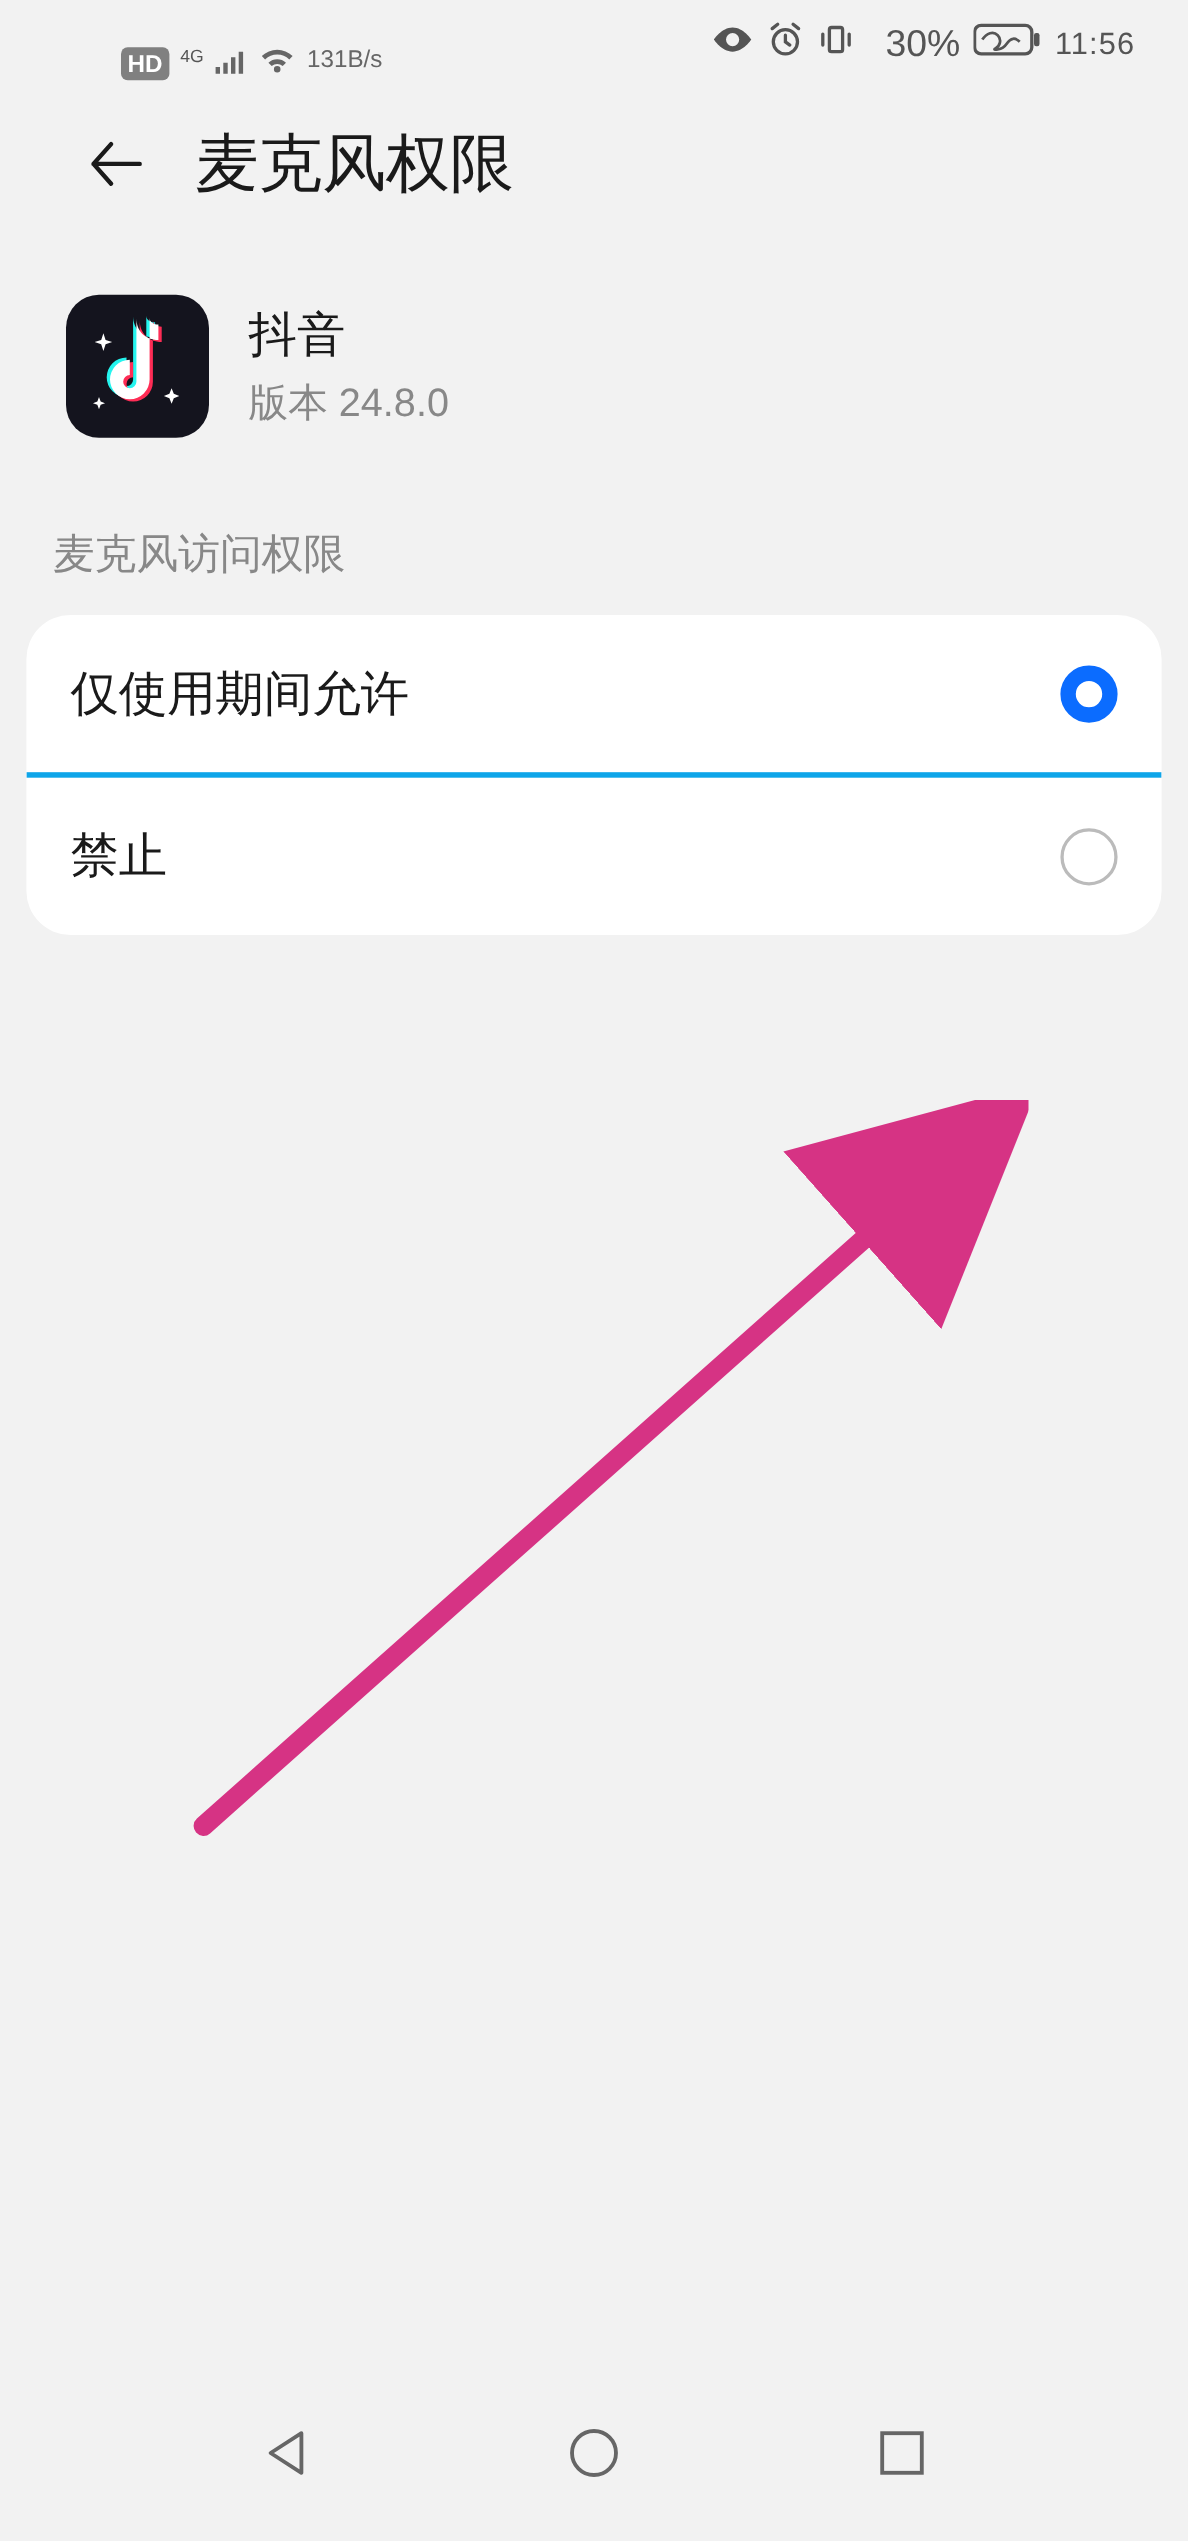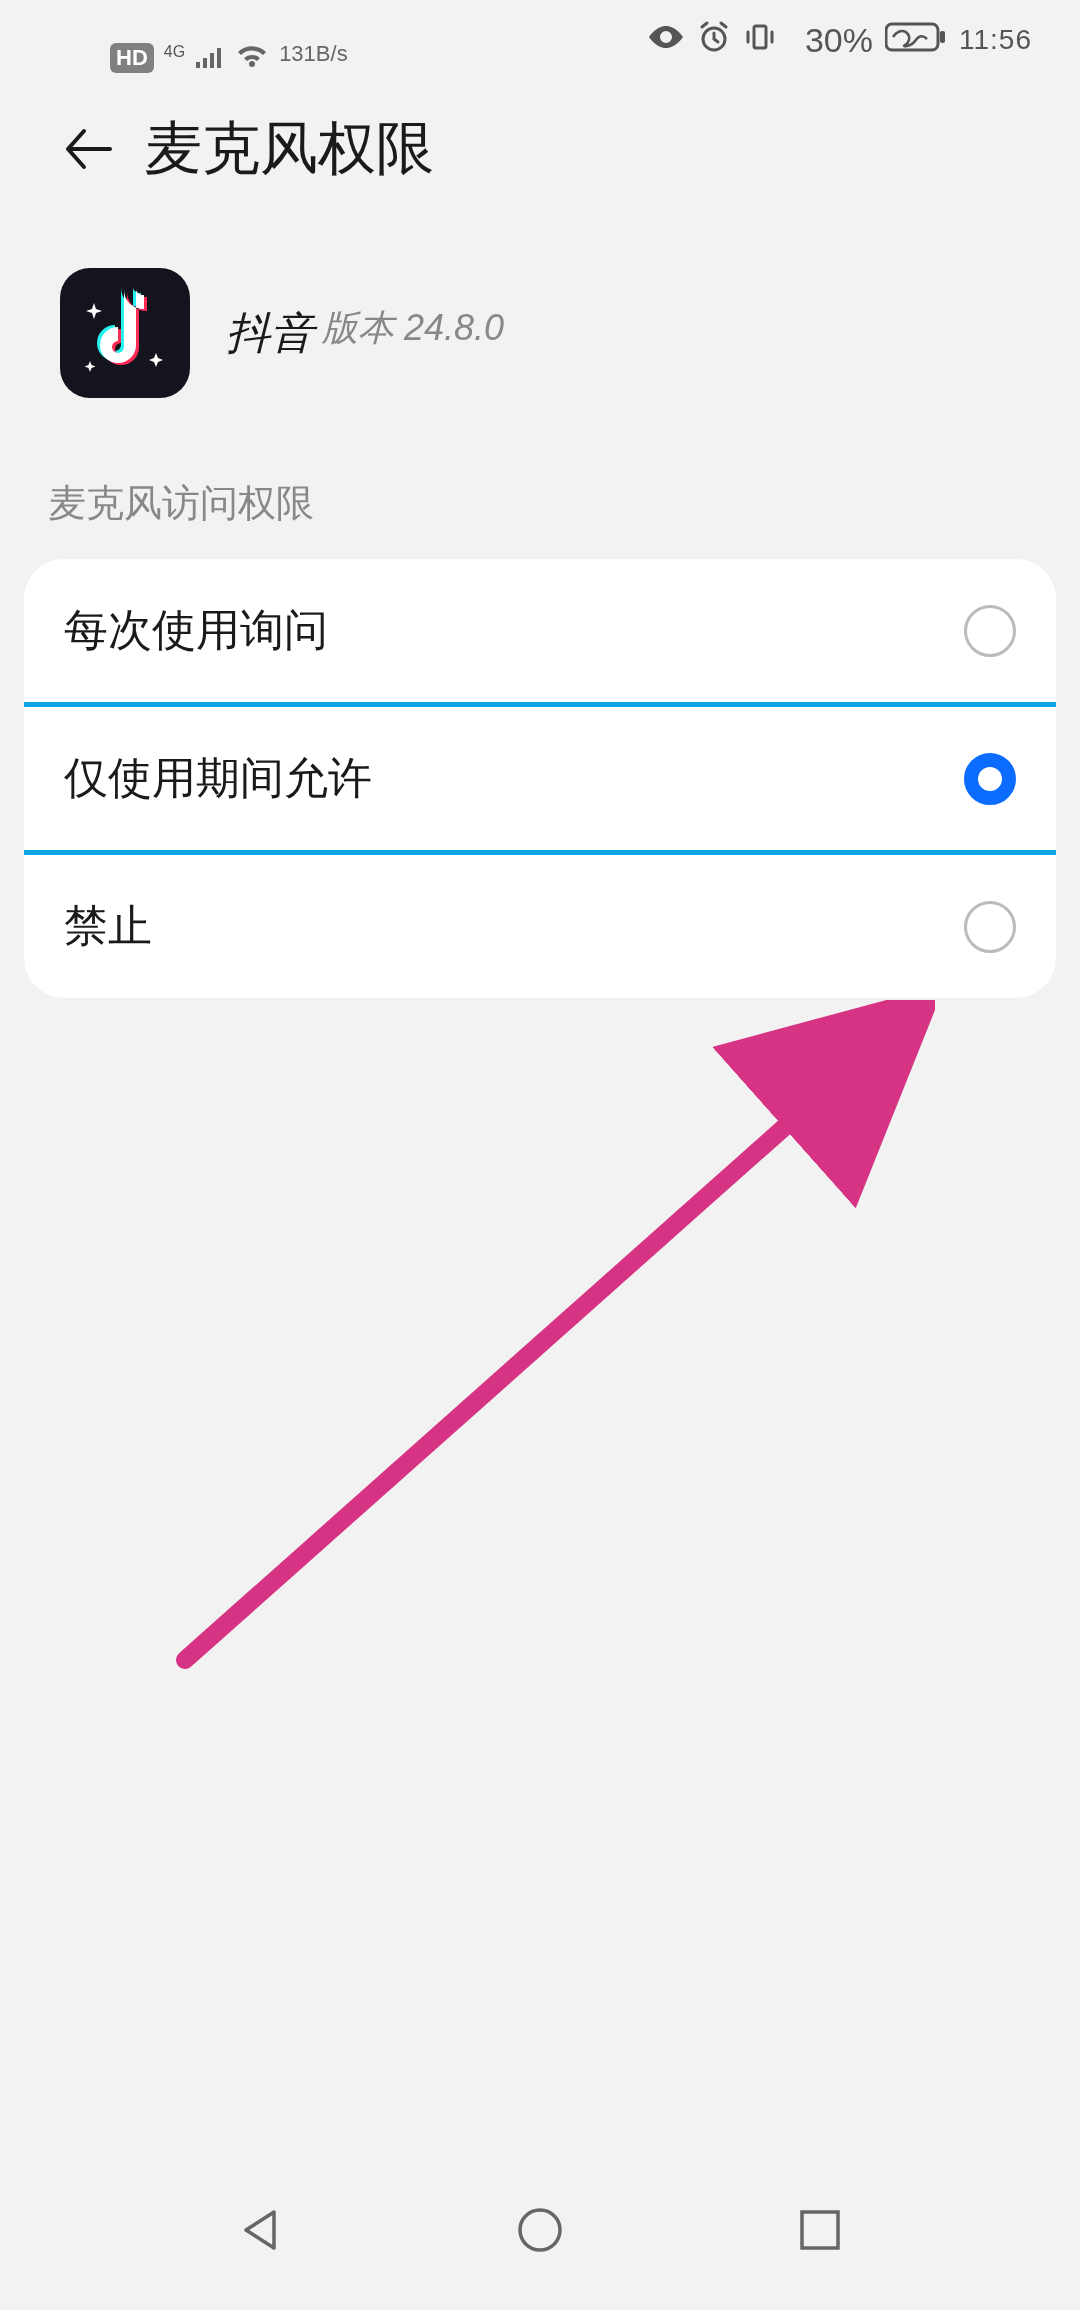--- a/index.html
+++ b/index.html
@@ -29,40 +29,40 @@
       background: #808080; color: #fff;
       font-weight: 700; font-size: 22px;
       padding: 2px 6px; border-radius: 6px;
     }
     .speed { display:flex; flex-direction:row; line-height:1; font-size:22px; color:#666; }
     .time { font-size: 28px; color:#555; letter-spacing:1px; }
 
     
     .header {
       display: flex; align-items: center;
-      padding: 30px 48px 30px 60px;
-      gap: 28px;
+      padding: 30px 48px 30px 77px;
+      gap: 44px;
       text-align: center;
     }
     .back-arrow { width: 56px; height: 56px; display:flex; align-items:center; justify-content:center; }
     .page-title { font-size: 58px; font-weight: 500; color: #1a1a1a; }
 
     
     .app-info {
       display: flex; align-items: center;
       padding: 50px 48px 60px 60px;
       gap: 36px;
     }
     .app-icon {
       width: 130px; height: 130px; border-radius: 30px;
       background: #14141e;
       display:flex; align-items:center; justify-content:center;
       position: relative;
     }
-    .app-text { display:flex; flex-direction:row; gap:8px;font-style:italic; }
+    .app-text { display:flex; flex-direction:column; gap:8px; }
     .app-name { font-size: 44px; font-weight:500; color:#1a1a1a; }
     .app-version { font-size: 36px; color: #888; }
 
     
     .section-label { font-size: 38px; color:#888; padding: 20px 48px 30px 48px; }
 
     
     .card {
       background:#fff;
       margin: 0 24px;
@@ -179,24 +179,20 @@
   </div>
   <div class="app-text">
     <div class="app-name">抖音</div>
     <div class="app-version">版本 24.8.0</div>
   </div>
 </div>
 
 <div class="section-label">麦克风访问权限</div>
 
 <div class="card">
-  <div class="option">
-    <span class="option-label">每次使用询问</span>
-    <span class="radio unselected"></span>
-  </div>
   <div class="option">
     <span class="option-label">仅使用期间允许</span>
     <span class="radio selected"></span>
   </div>
   <div class="option">
     <span class="option-label">禁止</span>
     <span class="radio unselected"></span>
   </div>
 </div>
 

